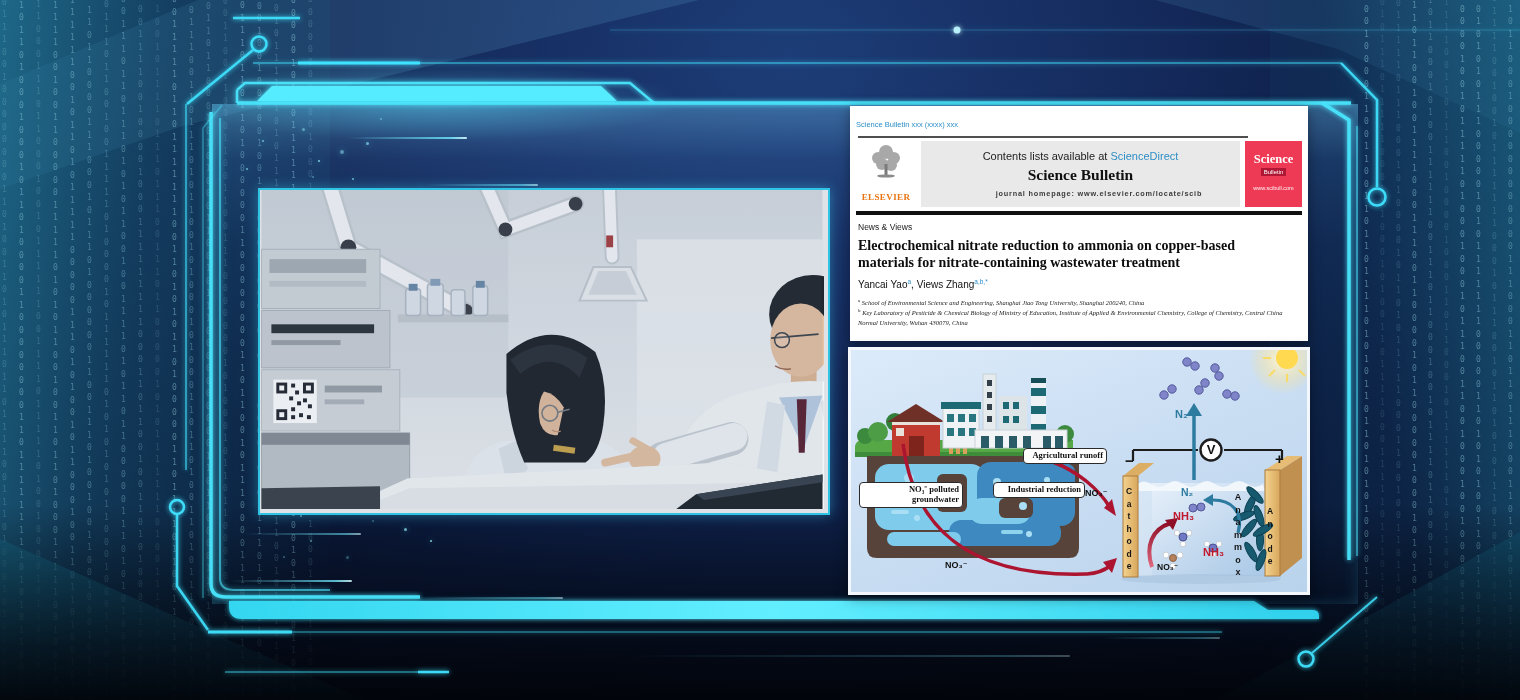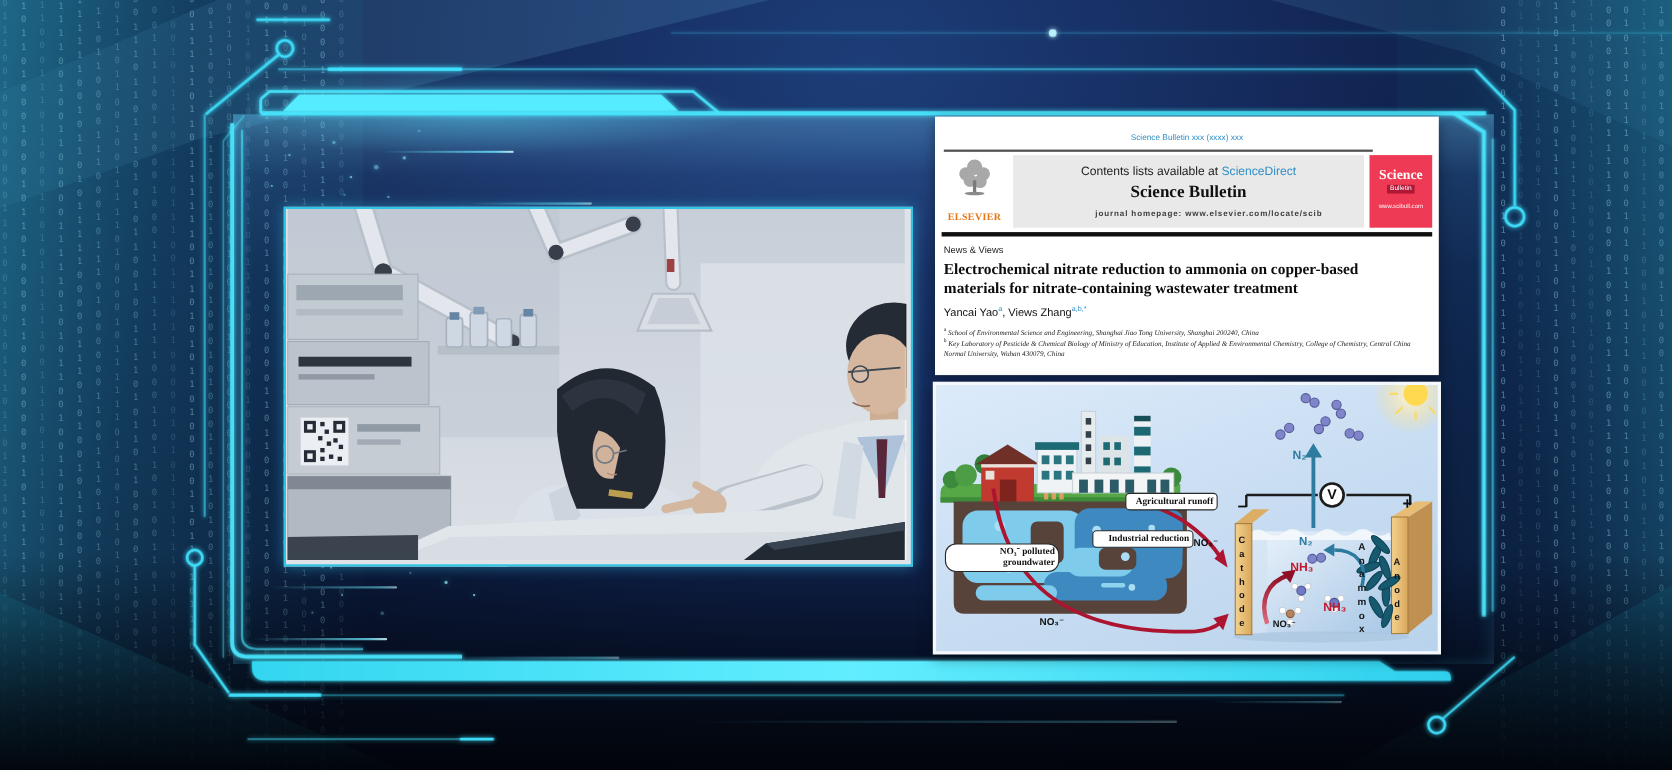--- a/index.html
+++ b/index.html
@@ -39,21 +39,21 @@
     box-shadow:0 0 6px rgba(110,235,255,.9);}
   
   .photo{position:absolute;left:258px;top:188px;width:568px;height:323px;z-index:6;
     border:2px solid #2fc3e4;box-shadow:0 0 12px rgba(60,200,240,.45);background:#dfe3e8;}
   .photo svg{display:block;}
   
   .article{position:absolute;left:850px;top:106px;width:458px;height:235px;z-index:6;
     background:#fff;box-shadow:0 3px 12px rgba(0,0,0,.4);padding:6px;box-sizing:border-box;}
   .aip{height:20px;line-height:20px;background:#c9c9c9;color:#fff;text-align:center;
     font-weight:bold;font-size:10.5px;letter-spacing:2px;word-spacing:8px;}
-  .cit{margin-top:8px;text-align:center;font-size:7.5px;color:#2e8fc6;}
+  .cit{margin-top:8px;font-size:7.5px;color:#2e8fc6;}
   .rule1{margin:7px 0 0 2px;width:390px;height:2px;background:#4f4f4f;}
   .head-row{margin-top:3px;display:flex;height:66px;}
   .els{width:60px;display:flex;flex-direction:column;align-items:center;justify-content:flex-start;padding-top:2px;gap:12px;}
   .els-name{color:#e87511;font:bold 9px "Liberation Serif","DejaVu Serif",serif;letter-spacing:.4px;margin-top:1px;}
   .cbox{flex:1;margin:0 5px;background:#e9e9e9;display:flex;flex-direction:column;align-items:center;justify-content:center;}
   .cl1{font-size:11px;color:#222;}
   .cl1 .sd{color:#2e8fc6;}
   .jn{font:bold 15.5px "Liberation Serif","DejaVu Serif",serif;color:#101010;margin:4px 0 5px;}
   .hp{font-size:7.3px;font-weight:bold;letter-spacing:.8px;color:#3c3c3c;padding-left:37px;}
   .sblogo{width:57px;background:#ee3a55;color:#fff;display:flex;flex-direction:column;align-items:center;padding-top:11px;box-sizing:border-box;}
@@ -2264,21 +2264,21 @@
           </g>
           <g>
             <circle cx="315" cy="205" r="3" fill="#fff" stroke="#c9cdd4"></circle>
               <circle cx="329" cy="205" r="3" fill="#fff" stroke="#c9cdd4"></circle>
             <circle cx="322" cy="216" r="3" fill="#fff" stroke="#c9cdd4"></circle>
               <circle cx="322" cy="208" r="3.5" fill="#b5825e" stroke="#8d5f40"></circle>
           </g>
         </g>
       </svg>
 
-      <div class="dg-label" style="left:8px;top:144px;width:96px;border-radius:10px;">NO₃⁻ polluted groundwater</div>
+      <div class="dg-label" style="left:8px;top:132px;width:96px;">NO₃⁻ polluted groundwater</div>
       <div class="dg-label" style="left:172px;top:98px;width:76px;">Agricultural runoff</div>
       <div class="dg-label" style="left:142px;top:132px;width:84px;">Industrial reduction</div>
       <div class="dg-free" style="left:94px;top:210px;font-size:9px;">NO₃⁻</div>
       <div class="dg-free" style="left:234px;top:138px;font-size:9px;">NO₃⁻</div>
       <div class="dg-free" style="left:306px;top:212px;font-size:8.5px;">NO₃⁻</div>
       <div class="dg-free" style="left:324px;top:58px;font-size:11px;color:#2e7ba0;font-weight:bold;">N₂</div>
       <div class="dg-free" style="left:330px;top:136px;font-size:10.5px;color:#2e7ba0;font-weight:bold;">N₂</div>
       <div class="dg-free" style="left:322px;top:160px;font-size:11px;color:#c0182c;font-weight:bold;">NH₃</div>
       <div class="dg-free" style="left:352px;top:196px;font-size:11px;color:#c0182c;font-weight:bold;">NH₃</div>
       <div class="dg-free" style="left:354px;top:92px;width:12px;text-align:center;font-size:13px;font-weight:bold;">V</div>

